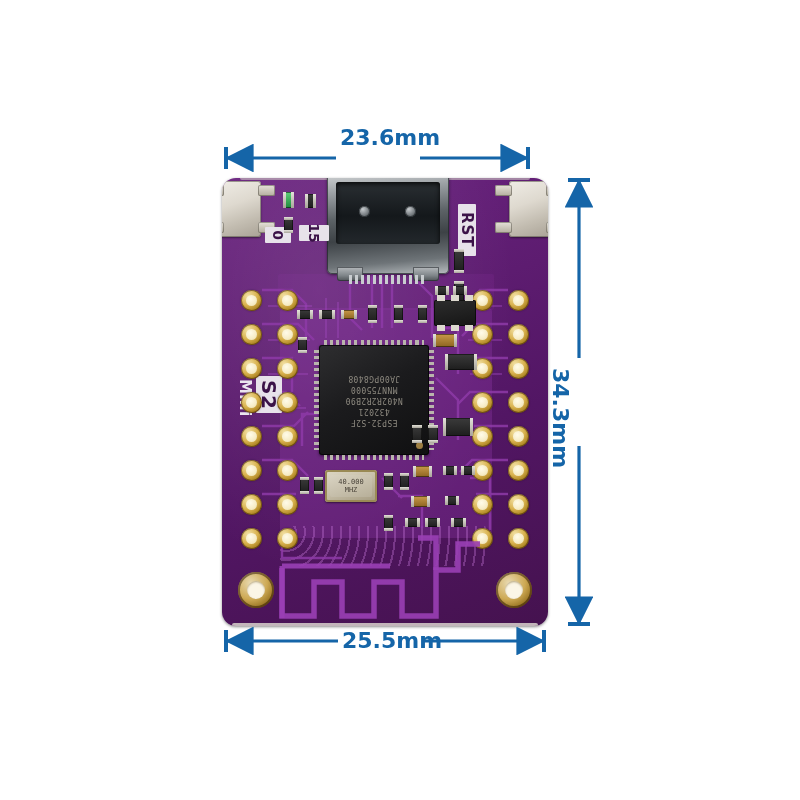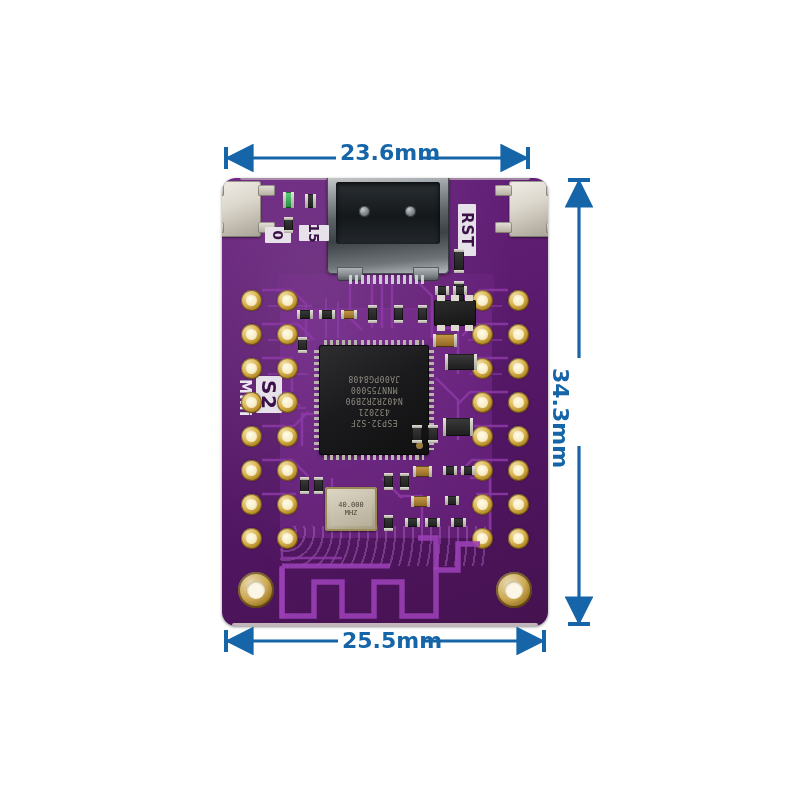--- a/index.html
+++ b/index.html
@@ -18,21 +18,21 @@
     color: #4a4a4a;
     font-family: "DejaVu Sans", sans-serif;
   }
 
   
   .dim-label {
     position: absolute; color: #1565a8;
     font-weight: 700; font-family: "DejaVu Sans", sans-serif;
     white-space: nowrap;
   }
-  .dim-top   { left: 340px; top: 140px; font-size: 22px; }
+  .dim-top   { left: 340px; top: 125px; font-size: 22px; }
   .dim-bot   { left: 342px; top: 628px; font-size: 22px; }
   .dim-right { left: 573px; top: 368px; font-size: 22px;
                transform: rotate(90deg); transform-origin: left top; }
   .dsvg { position: absolute; left:0; top:0; width:800px; height:800px; pointer-events:none; }
 
   
   .board {
     position: absolute;
     left: 222px; top: 178px;
     width: 326px; height: 448px;
@@ -161,21 +161,21 @@
     display:flex; flex-direction:column; align-items:center; justify-content:center;
     gap:1px;
     font-family:"DejaVu Sans Mono", monospace;
     font-size:8px; color:#8e8a80; letter-spacing:.4px; line-height:1.25;
   }
   .chip-dot { position:absolute; right:6px; bottom:6px; width:7px; height:7px;
     border-radius:50%; background:#c09a4e; opacity:.8; }
 
   
   .xtal {
-    position:absolute; left:103px; top:309px; width:52px; height:44px;
+    position:absolute; left:103px; top:292px; width:52px; height:32px;
     background: linear-gradient(160deg,#ded8c6 0%, #c8c0aa 45%, #a49a80 100%);
     border-radius:3px;
     box-shadow: inset 0 0 0 2px #9a8a55, 0 1px 2px rgba(0,0,0,.5);
   }
   .xtal-lid {
     position:absolute; left:5px; top:5px; right:5px; bottom:5px;
     background: linear-gradient(160deg,#d9d3c2,#b7af99);
     border-radius:2px;
     display:flex; flex-direction:column; align-items:center; justify-content:center;
     font-family:"DejaVu Sans Mono", monospace; font-size:7px; color:#4a443a; line-height:1.2;

